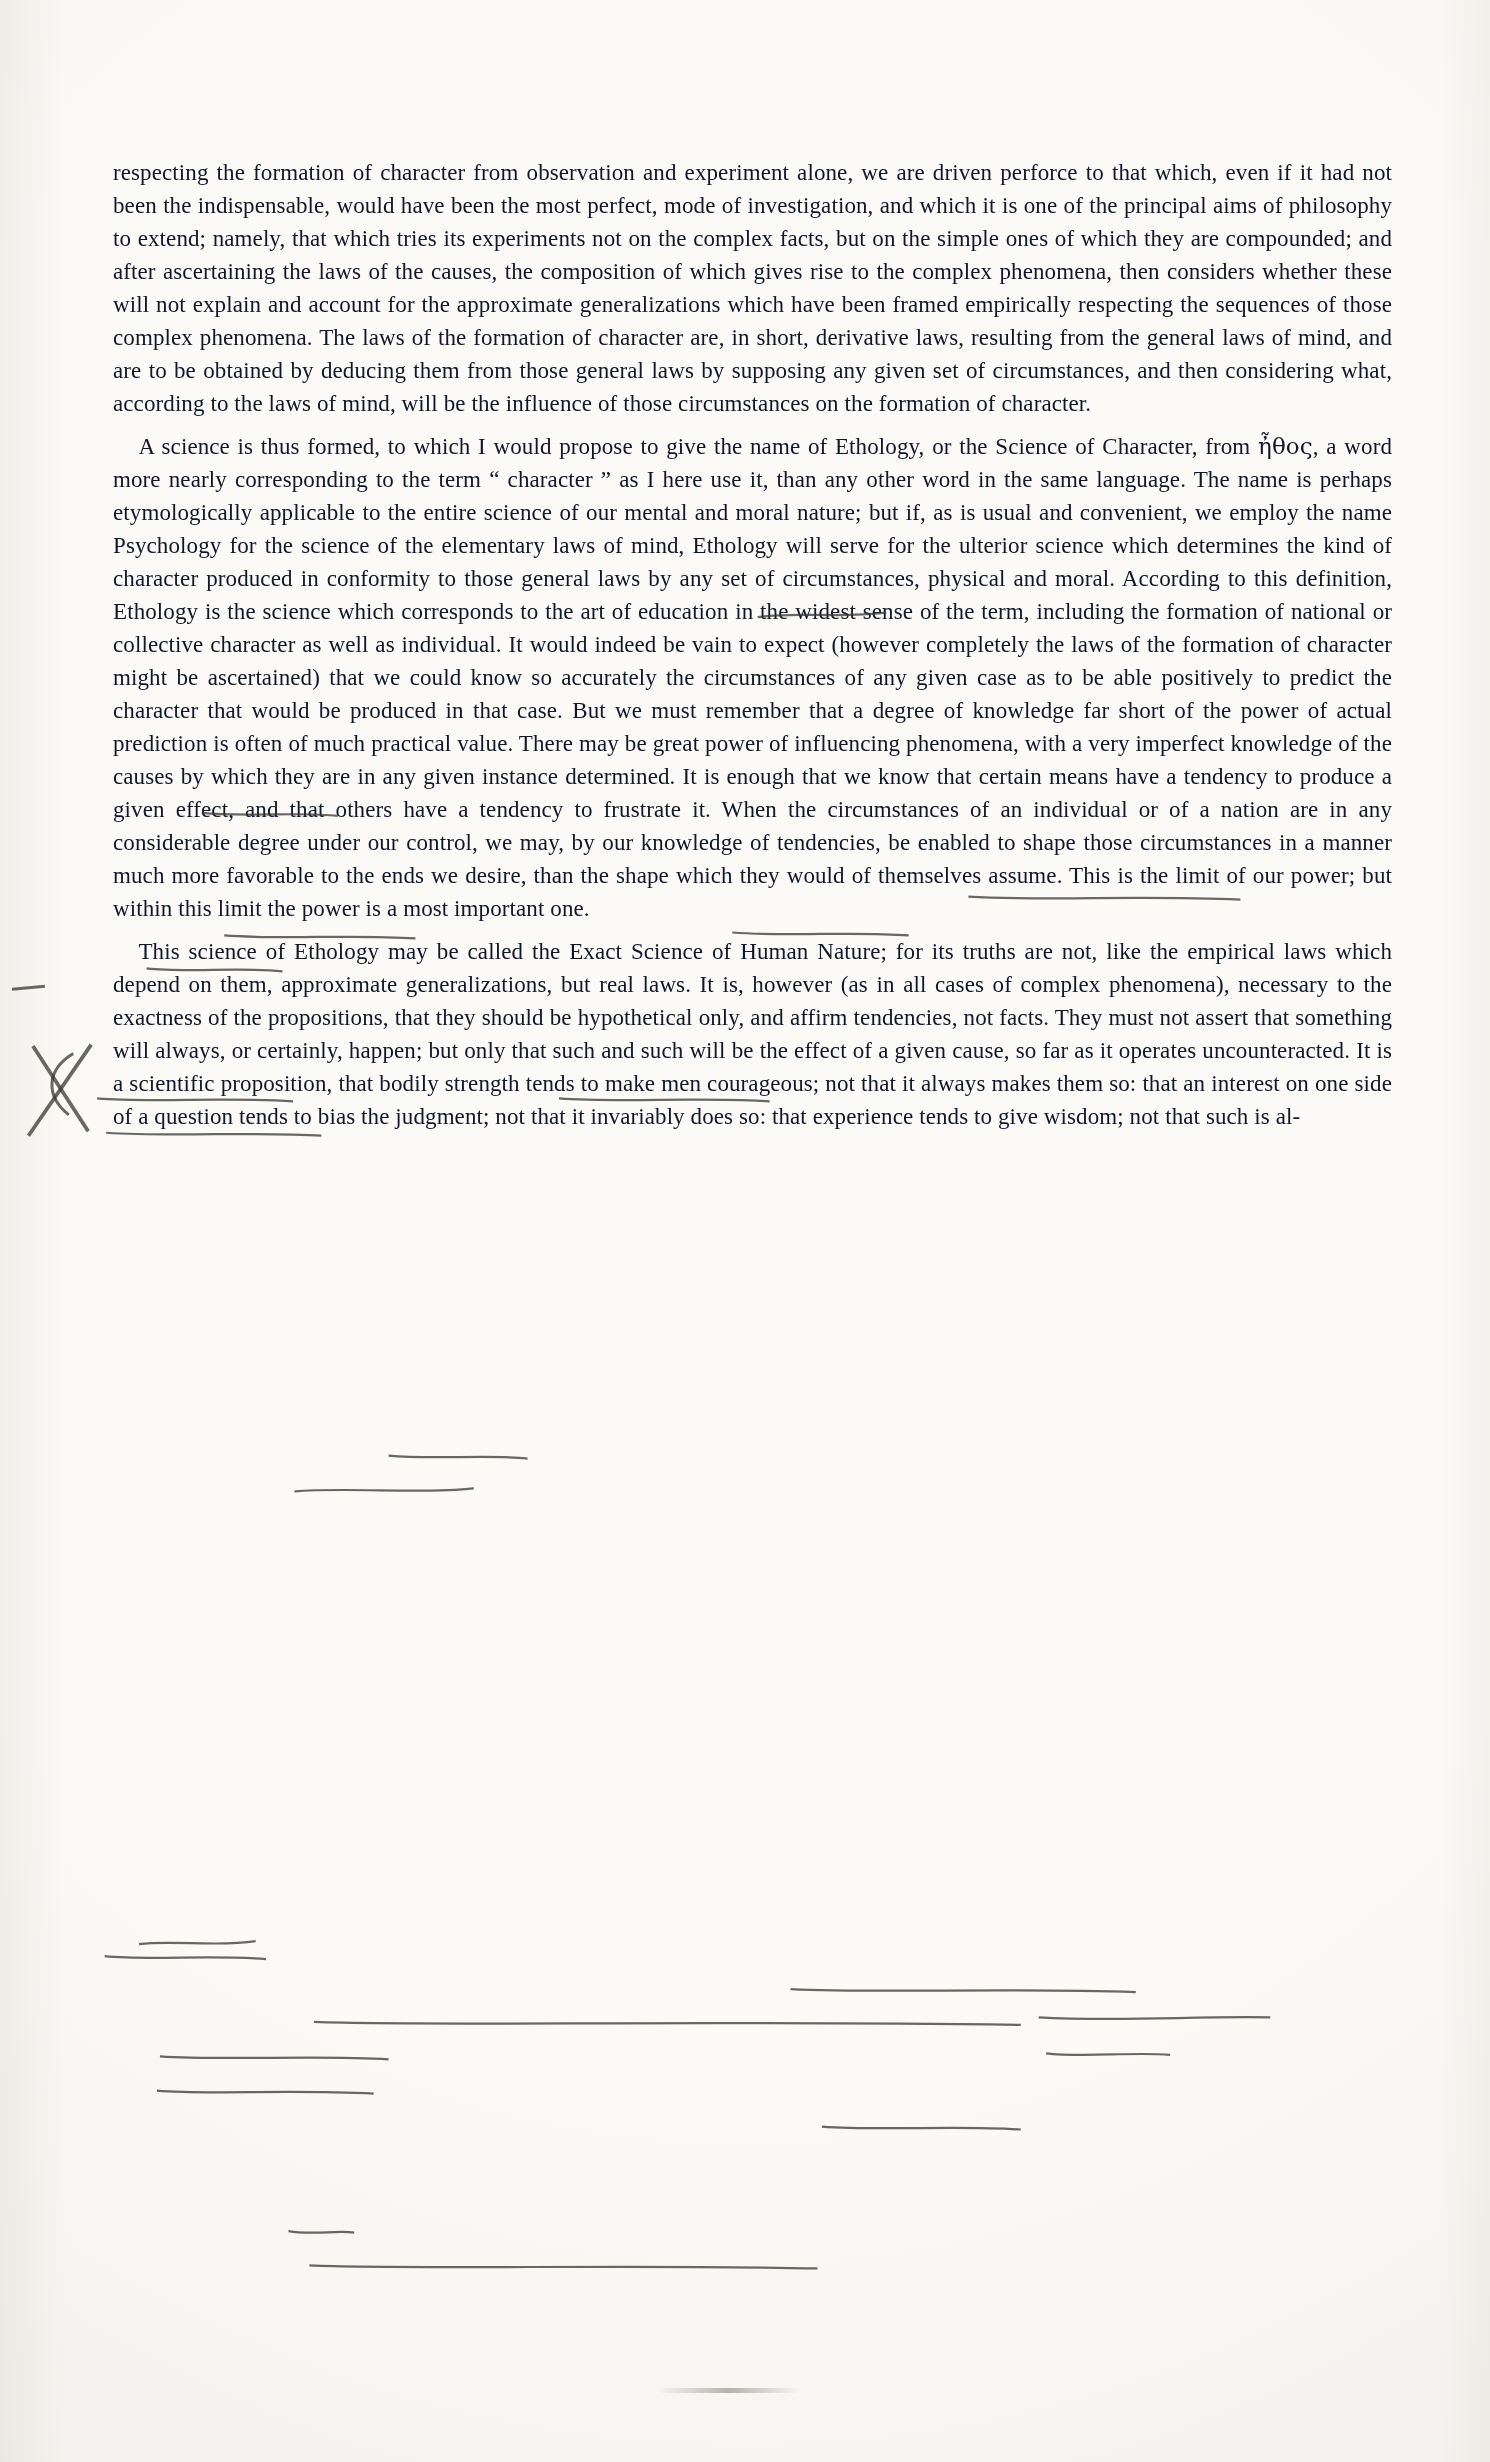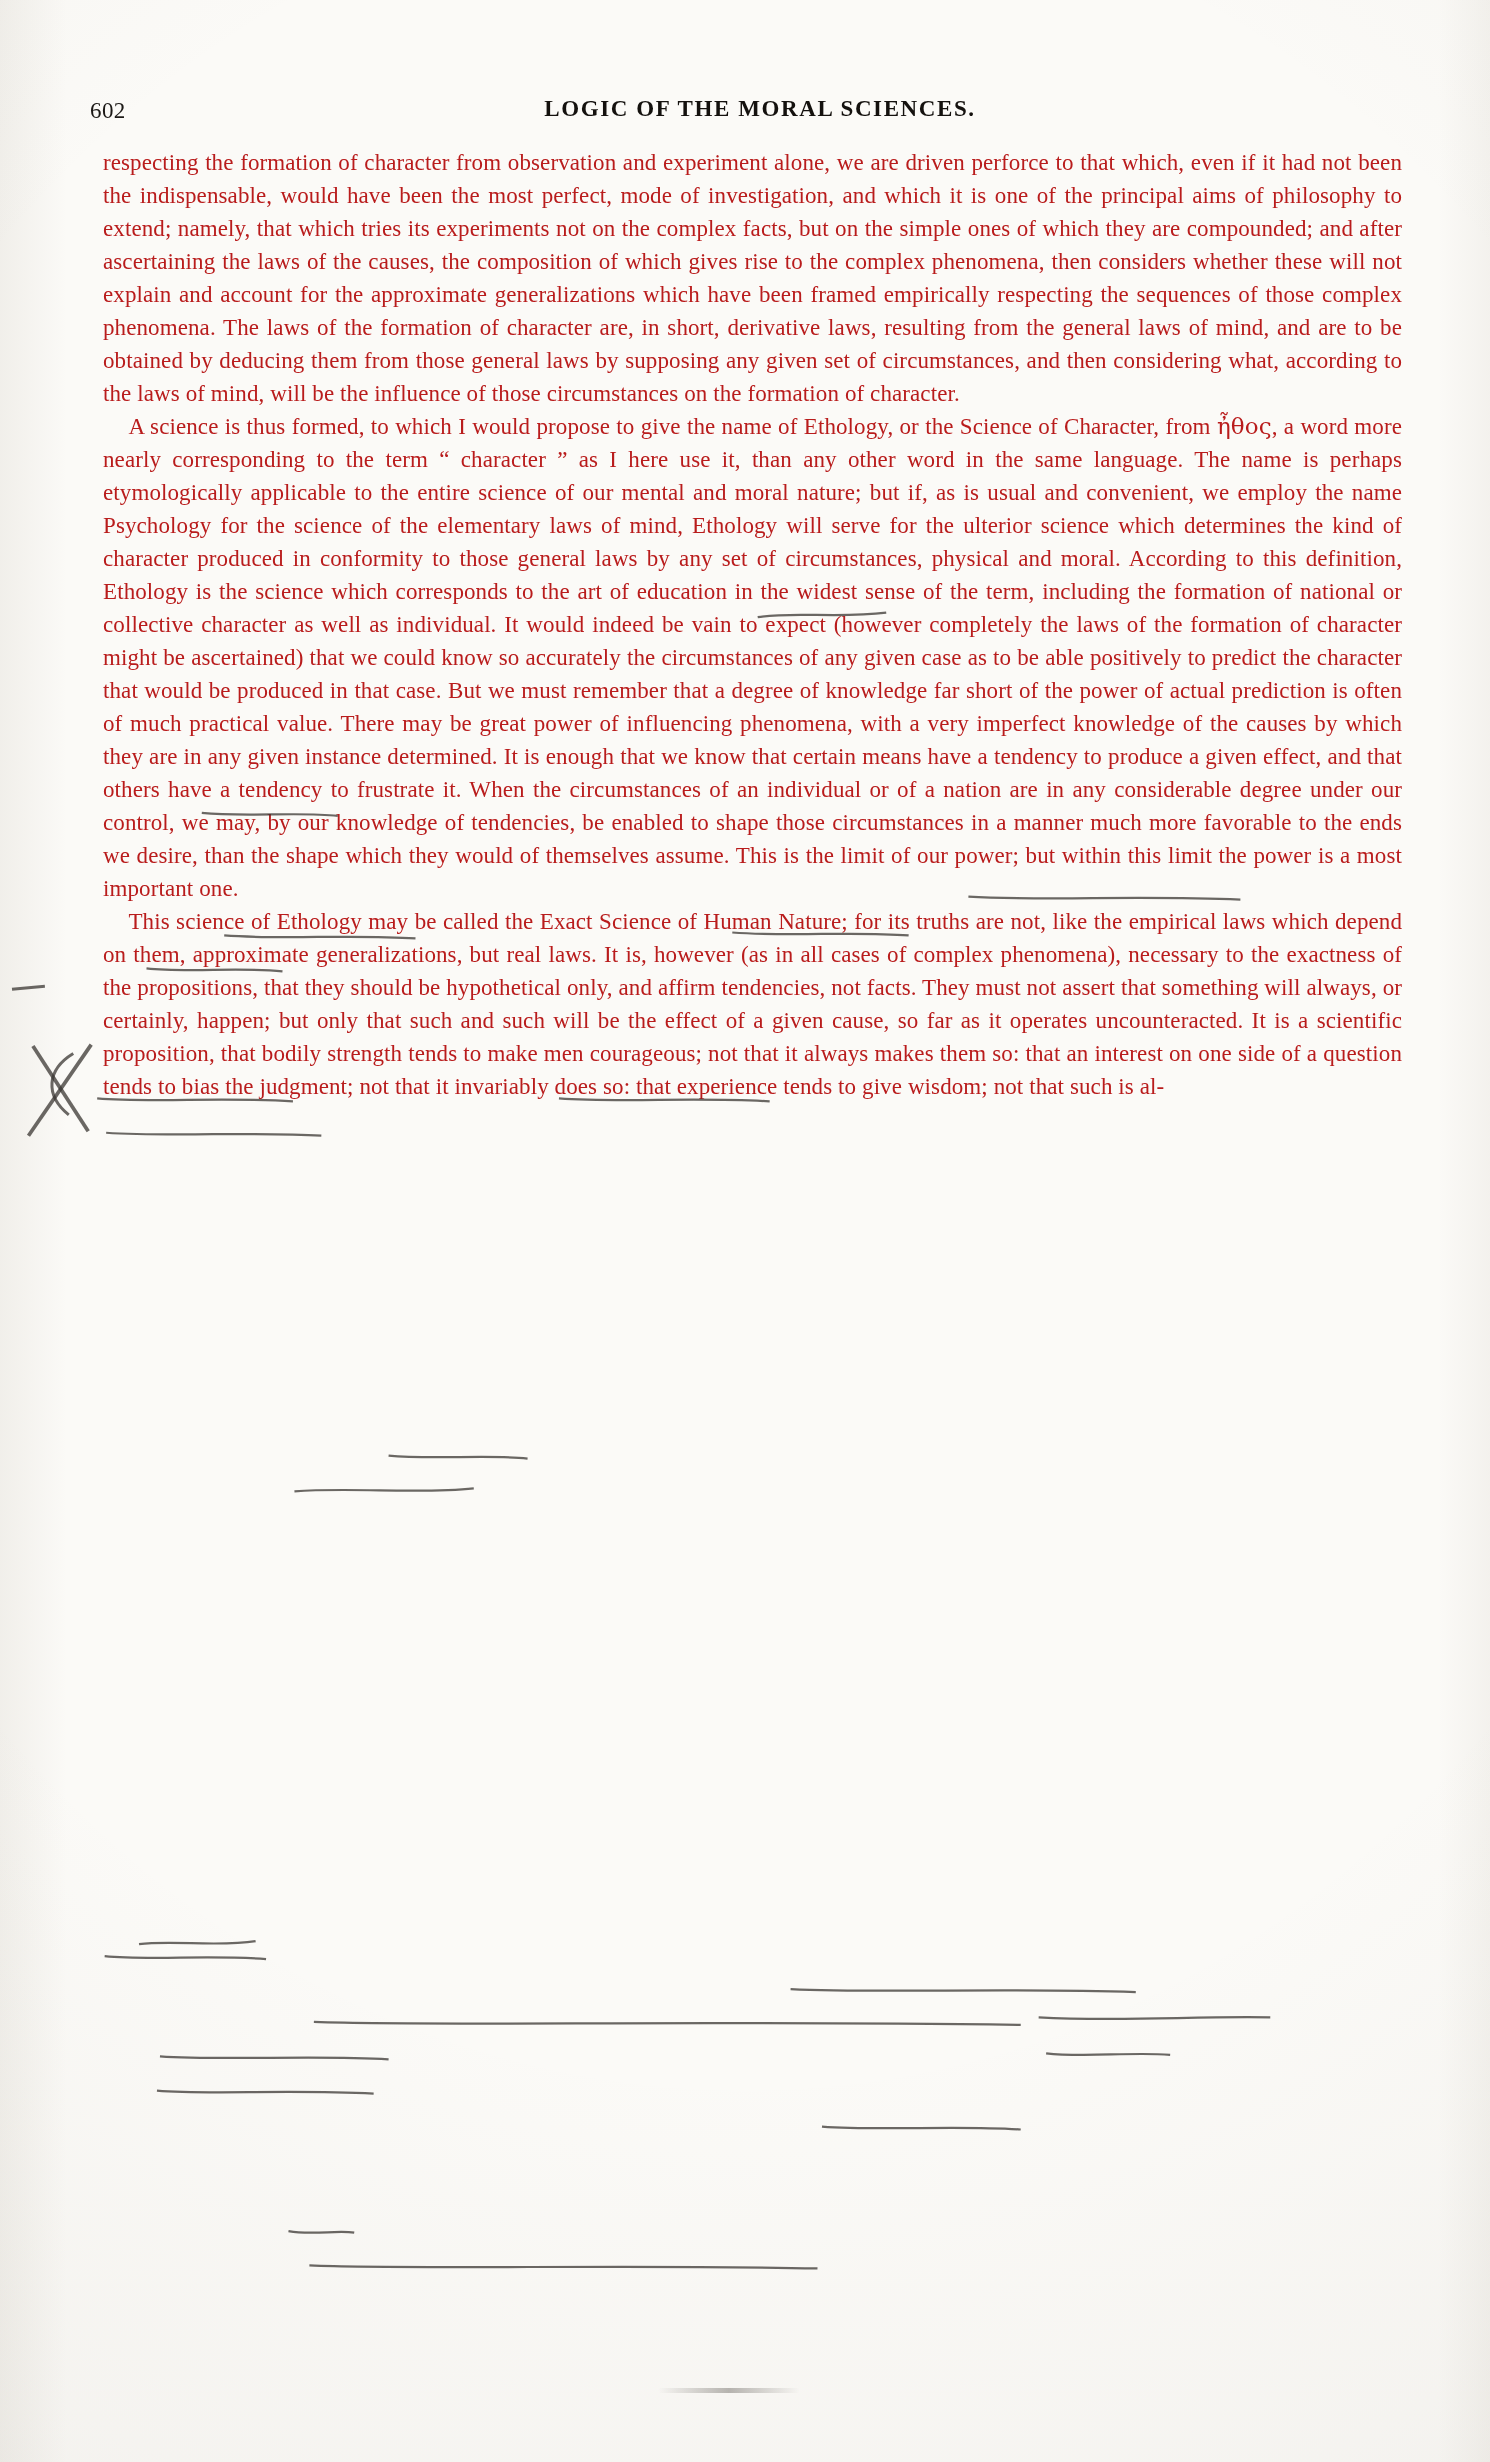--- a/index.html
+++ b/index.html
@@ -54,26 +54,26 @@
     padding-left: 30px;
     color: #14110e;
   }
   .body-text {
     position: absolute;
     top: 146px;
     left: 103px;
     width: 1299px;
   }
   .para {
-    margin: 0;
+    margin: 10px;
     font-size: 23px;
     line-height: 33px;
     text-align: justify;
     text-justify: inter-word;
-    color: #b91c1c;
+    color: #0f172a;
     letter-spacing: 0.1px;
   }
   .para + .para {
     text-indent: 25.4px;
   }
   .greek { font-family: "DejaVu Serif", serif; }
 
   
   .marks {
     position: absolute;
@@ -96,24 +96,20 @@
     border-radius: 2.2px;
   }
 </style>
 </head>
 <body>
 
 <div class="page">
 
   <div class="paper-tint"></div>
 
-  <div class="header">
-    <div class="folio">602</div>
-    <div class="running-head">LOGIC OF THE MORAL SCIENCES.</div>
-  </div>
 
   <div class="body-text">
     <p class="para">respecting the formation of character from observation and experiment alone, we are driven perforce to that which, even if it had not been the indispensable, would have been the most perfect, mode of investigation, and which it is one of the principal aims of philosophy to extend; namely, that which tries its experiments not on the complex facts, but on the simple ones of which they are compounded; and after ascertaining the laws of the causes, the composition of which gives rise to the complex phenomena, then considers whether these will not explain and account for the approximate generalizations which have been framed empirically respecting the sequences of those complex phenomena. The laws of the formation of character are, in short, derivative laws, resulting from the general laws of mind, and are to be obtained by deducing them from those general laws by supposing any given set of circumstances, and then considering what, according to the laws of mind, will be the influence of those circumstances on the formation of character.</p>
     <p class="para">A science is thus formed, to which I would propose to give the name of Ethology, or the Science of Character, from <span class="greek">ἦθος</span>, a word more nearly corresponding to the term “ character ” as I here use it, than any other word in the same language. The name is perhaps etymologically applicable to the entire science of our mental and moral nature; but if, as is usual and convenient, we employ the name Psychology for the science of the elementary laws of mind, Ethology will serve for the ulterior science which determines the kind of character produced in conformity to those general laws by any set of circumstances, physical and moral. According to this definition, Ethology is the science which corresponds to the art of education in the widest sense of the term, including the formation of national or collective character as well as individual. It would indeed be vain to expect (however completely the laws of the formation of character might be ascertained) that we could know so accurately the circumstances of any given case as to be able positively to predict the character that would be produced in that case. But we must remember that a degree of knowledge far short of the power of actual prediction is often of much practical value. There may be great power of influencing phenomena, with a very imperfect knowledge of the causes by which they are in any given instance determined. It is enough that we know that certain means have a tendency to produce a given effect, and that others have a tendency to frustrate it. When the circumstances of an individual or of a nation are in any considerable degree under our control, we may, by our knowledge of tendencies, be enabled to shape those circumstances in a manner much more favorable to the ends we desire, than the shape which they would of themselves assume. This is the limit of our power; but within this limit the power is a most important one.</p>
     <p class="para">This science of Ethology may be called the Exact Science of Human Nature; for its truths are not, like the empirical laws which depend on them, approximate generalizations, but real laws. It is, however (as in all cases of complex phenomena), necessary to the exactness of the propositions, that they should be hypothetical only, and affirm tendencies, not facts. They must not assert that something will always, or certainly, happen; but only that such and such will be the effect of a given cause, so far as it operates uncounteracted. It is a scientific proposition, that bodily strength tends to make men courageous; not that it always makes them so: that an interest on one side of a question tends to bias the judgment; not that it invariably does so: that experience tends to give wisdom; not that such is al-</p>
   </div>
 
   <svg class="marks" width="1490" height="2462" viewBox="0 0 1994 3295">
 
     <path class="mark" d="M1014 826 C1060 818, 1120 828, 1186 820" stroke-width="3"></path>

